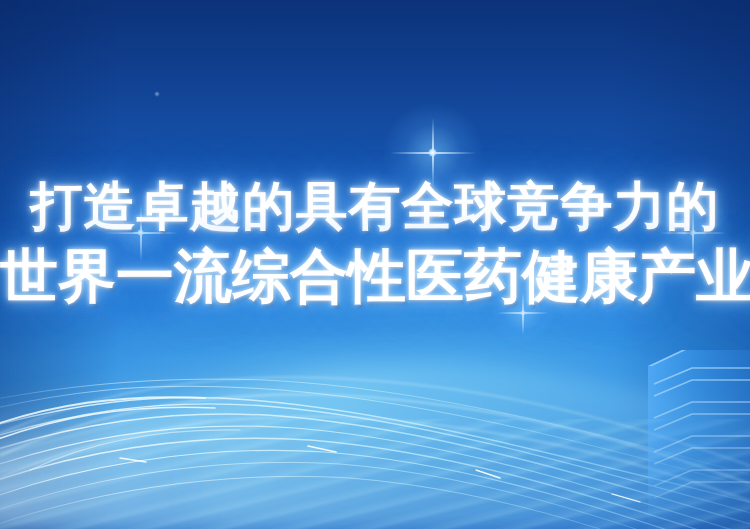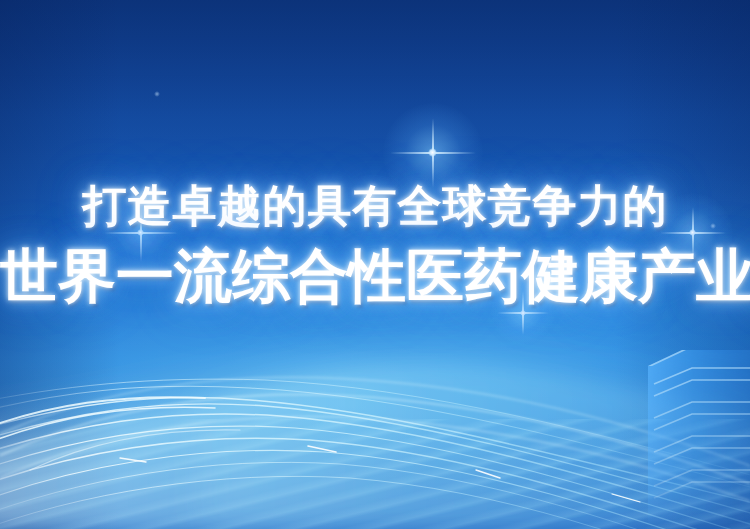--- a/index.html
+++ b/index.html
@@ -111,21 +111,21 @@
     position: absolute;
     left: 0; right: 0;
     top: 172px;
     text-align: center;
     z-index: 6;
   }
   .hl-line {
     display: block;
     color: #ffffff;
     font-weight: 700;
-    font-size: 44px;
+    font-size: 52px;
     line-height: 70px;
     letter-spacing: 1px;
     white-space: nowrap;
     text-shadow:
       0 0 5px rgba(255,255,255,0.85),
       0 0 14px rgba(165,220,255,0.85),
       0 0 30px rgba(90,175,255,0.70),
       0 0 52px rgba(60,150,255,0.45),
       2px 3px 3px rgba(10,50,120,0.55);
   }

